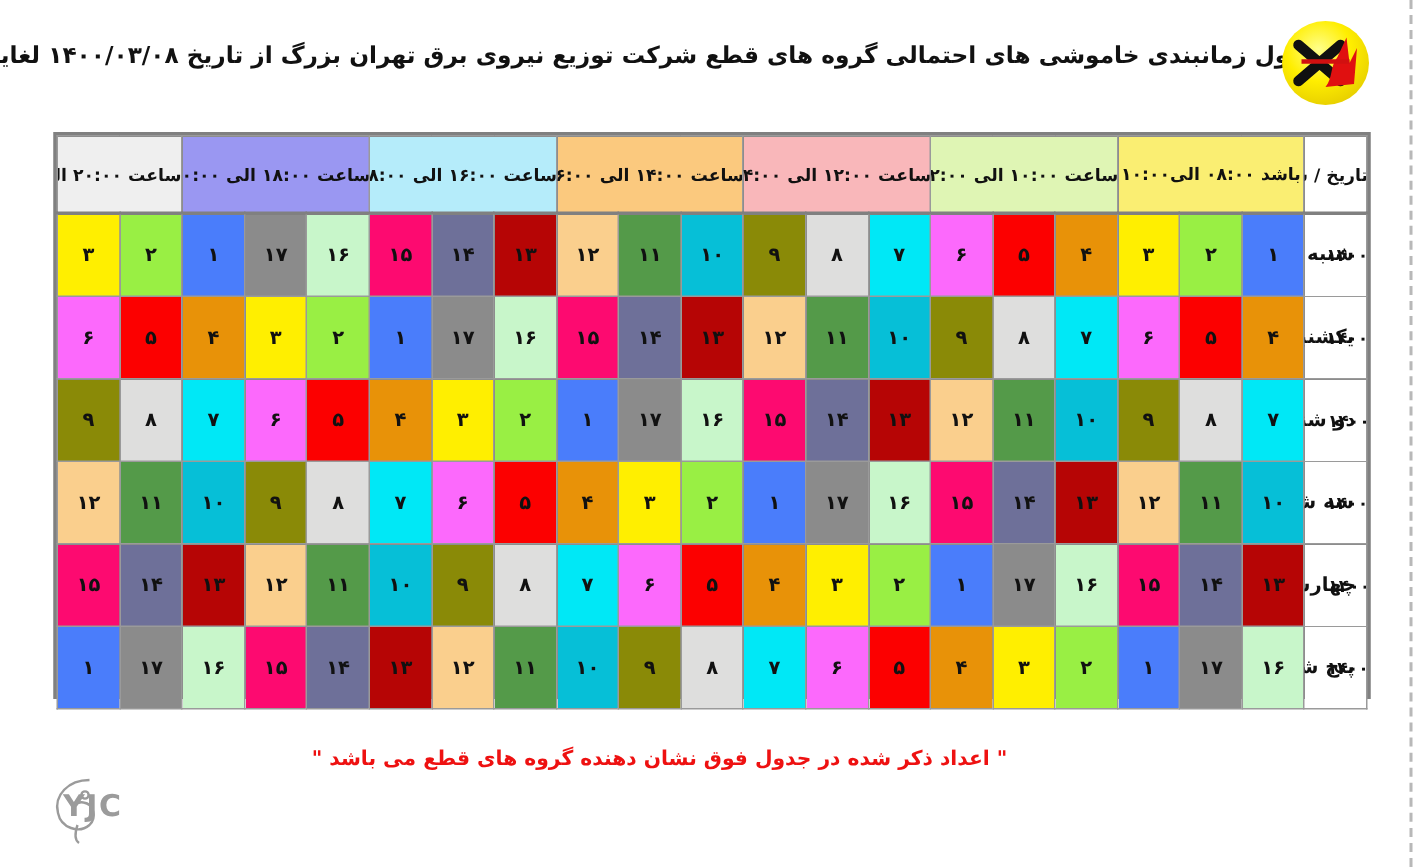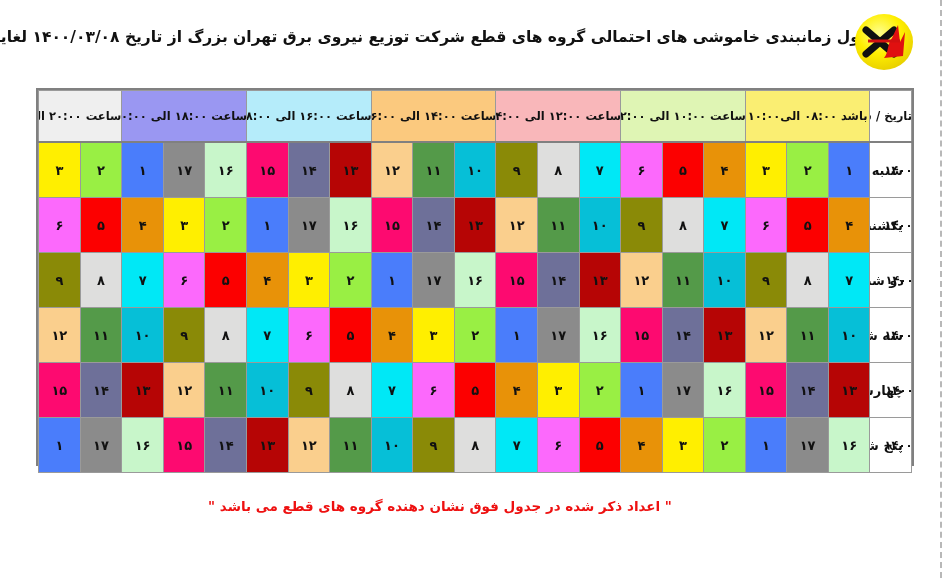--- a/index.html
+++ b/index.html
@@ -311,14 +311,24 @@
             <td class="num sep-l" style="background: rgb(253, 10, 112);">۱۵</td>
             <td class="num" style="background: rgb(200, 246, 202);">۱۶</td>
             <td class="num" style="background: rgb(139, 139, 139);">۱۷</td>
             <td class="num" style="background: rgb(74, 125, 251);">۱</td>
           </tr>
         </tbody>
     </table>
   </div>
 
   <div class="footnote">" اعداد ذکر شده در جدول فوق نشان دهنده گروه های قطع می باشد "</div>
+  <div class="yjc">
+    <svg viewBox="0 0 120 52" width="120" height="52" aria-hidden="true">
+      <g fill="none" stroke="#9b9b9b" stroke-width="1.6">
+        <path d="M30 8 C16 8 6 18 9 30 C11 40 23 44 30 38 C35 33 33 24 26 23 C21 22 17 27 20 31"></path>
+        <path d="M22 38 C20 44 20 48 23 50"></path>
+        <circle cx="27" cy="18" r="2.4"></circle>
+      </g>
+      <text x="52" y="32" font-family="'DejaVu Sans','Liberation Sans',sans-serif" font-size="20" font-weight="bold" fill="#9b9b9b" letter-spacing="1">YJC</text>
+    </svg>
+  </div>
 
 </div>
 
 </body></html>

